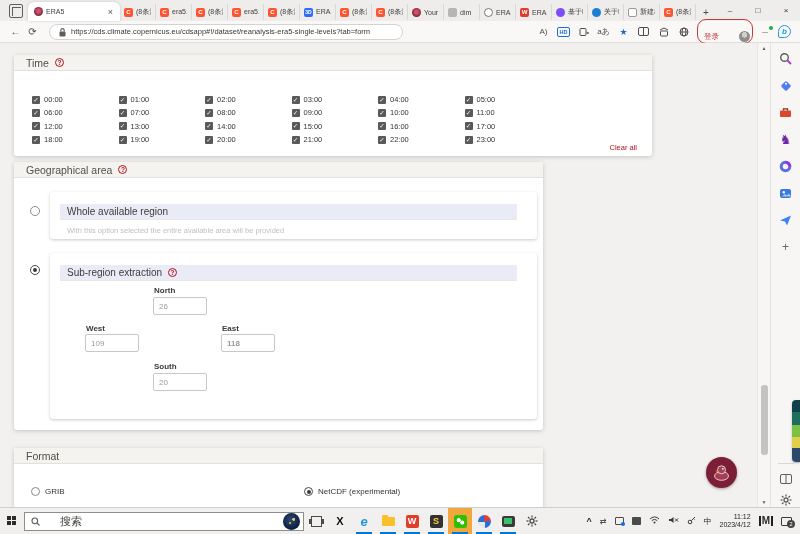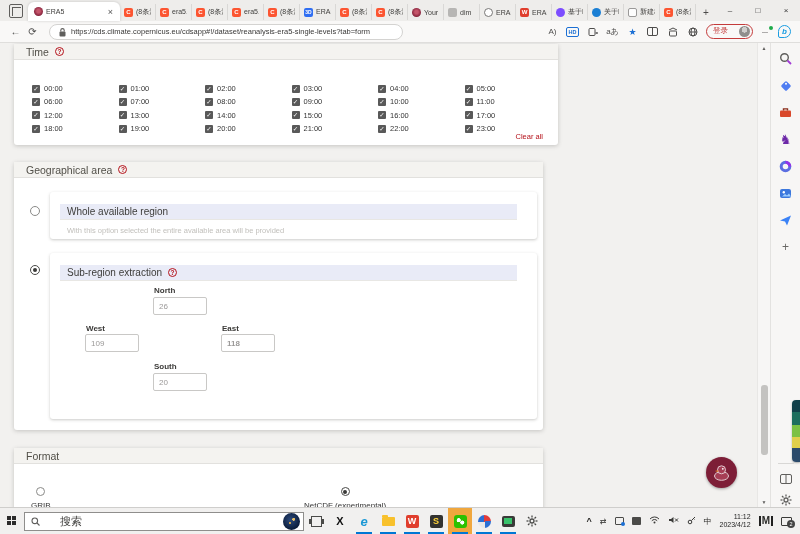--- a/index.html
+++ b/index.html
@@ -30,54 +30,54 @@
 
   
   .toolbar { height:22px; background:#f9f8f7; border-bottom:1px solid #dfdedc; display:flex; align-items:center; padding:0 7px; }
   .navbtn { width:17px; text-align:center; font-size:10px; color:#4a4948; }
   .addr { height:16px; flex:0 0 354px; margin-left:8px; background:#fff; border:1px solid #d4d3d1; border-radius:8px; display:flex; align-items:center; padding:0 9px; gap:5px; }
   .url { font-size:7.5px; color:#3a3938; white-space:nowrap; overflow:hidden; }
   .tbspacer { flex:1; }
   .tbtn { height:16px; min-width:17px; display:flex; align-items:center; justify-content:center; font-size:8px; color:#4e4d4c; margin-left:3px; position:relative; }
   .hdbadge { font-size:5.5px; font-weight:bold; color:#1b6fd4; border:1px solid #1b6fd4; border-radius:2px; padding:1px 1.5px; }
   .starfav { color:#1b6fd4; font-size:9px; }
-  .signin { display:flex; align-items:flex-start; gap:11px; border:1px solid #c43b3b; border-radius:9px; padding:1px 2px 1px 6px; margin-left:5px; }
+  .signin { display:flex; align-items:flex-end; gap:20px; border:1px solid #c43b3b; border-radius:9px; padding:11px 2px 1px 6px; margin-left:5px; }
   .signin .txt { font-size:7.5px; color:#c43b3b; }
   .avatar { width:11px; height:11px; border-radius:50%; background:radial-gradient(circle at 50% 35%, #cfcecc 0 30%, #8f8e8c 32%); }
   .more { font-size:9px; color:#4e4d4c; position:relative; letter-spacing:-1px; }
   .gdot { position:absolute; right:-2px; top:0; width:4px; height:4px; border-radius:50%; background:#1faa4b; }
   .bing { width:13px; height:13px; border-radius:50% 50% 50% 2px; border:1.3px solid #1b9de2; color:#1b9de2; font-weight:bold; font-style:italic; font-size:8px; display:flex; align-items:center; justify-content:center; }
 
   
   .viewport { display:flex; height:464px; }
   .pagecol { width:757px; position:relative; background:#f2f1ef; overflow:hidden; }
   .card { position:absolute; background:#fff; border-radius:3px; box-shadow:0 1px 4px rgba(80,78,74,.28); }
   .shead { height:16px; background:#f4f3f0; border-bottom:1px solid #e2e1de; display:flex; align-items:center; gap:6px; padding-left:12px; font-size:10.5px; color:#514f48; }
   .help { width:9px; height:9px; border:1px solid #b5121b; border-radius:50%; color:#b5121b; font-size:6.5px; line-height:8px; text-align:center; font-weight:bold; flex:0 0 9px; }
 
-  #timeCard { left:14px; top:1px; width:544px; height:101px; }
+  #timeCard { left:14px; top:12px; width:638px; height:101px; }
   .tgrid { margin:22px 0 0 18px; display:grid; grid-template-columns:repeat(6,86.5px); grid-template-rows:repeat(4,13.3px); }
   .titem { display:flex; align-items:center; gap:4px; }
   .cb { width:8px; height:8px; background:#595959; border-radius:1px; color:#fff; font-size:6.5px; line-height:8px; text-align:center; }
   .cblabel { font-size:7.5px; color:#333; }
   .clearall { position:absolute; right:15px; bottom:4px; font-size:7.5px; color:#b5121b; }
 
   #geoCard { left:14px; top:119px; width:529px; height:268px; }
   .radio { position:absolute; width:10px; height:10px; border:1px solid #8a8a88; border-radius:50%; background:#fff; }
   .radio.sel { border-color:#4a4a48; }
   .radio.sel::after { content:""; position:absolute; left:2px; top:2px; width:4px; height:4px; border-radius:50%; background:#3a3a38; }
   .optcard { position:absolute; left:36px; width:487px; background:#fff; border-radius:3px; box-shadow:0 1px 3px rgba(80,78,74,.3); }
   .optband-wrap { margin:10px 20px 0 10px; border-bottom:1px solid #e8e7e4; }
   .optband { height:15px; background:#e9ebf7; display:flex; align-items:center; gap:6px; padding-left:7px; font-size:10px; color:#3d3c3a;margin-top:12px; }
   .optdesc { margin:6px 0 8px 17px; font-size:7.5px; color:#c2c0bc; }
   .flabel { position:absolute; font-size:8px; font-weight:bold; color:#3b3a38; }
   .finput { position:absolute; width:54px; height:18px; border:1px solid #c9c8c6; border-radius:2px; font-size:8px; color:#9b9998; padding:0 5px; font-family:"Liberation Sans",sans-serif; }
 
   #formatCard { left:14px; top:405px; width:529px; height:62px; }
-  .fradio { position:absolute; top:39px; display:flex; align-items:center; gap:5px; font-size:8px; color:#333;flex-direction:column; }
+  .fradio { position:absolute; top:39px; display:flex; align-items:center; gap:5px; font-size:8px; color:#333; }
   .rcircle { width:9px; height:9px; border:1px solid #8a8a88; border-radius:50%; background:#fff; position:relative; }
   .rcircle.sel { border-color:#4a4a48; }
   .rcircle.sel::after { content:""; position:absolute; left:1.8px; top:1.8px; width:3.8px; height:3.8px; border-radius:50%; background:#3a3a38; }
 
   .duck { position:absolute; left:706px; top:414px; width:31px; height:31px; border-radius:50%; background:#7d1e37; box-shadow:0 1px 3px rgba(0,0,0,.35); display:flex; align-items:center; justify-content:center; }
 
   
   .scrollcol { width:13px; background:#f7f6f5; border-left:1px solid #e8e7e5; position:relative; }
   .sarrow { position:absolute; left:0; width:100%; text-align:center; font-size:5px; color:#5f5e5c; }
   .sthumb { position:absolute; left:3px; top:342px; width:7px; height:70px; background:#c4c3c1; border-radius:3px; }

